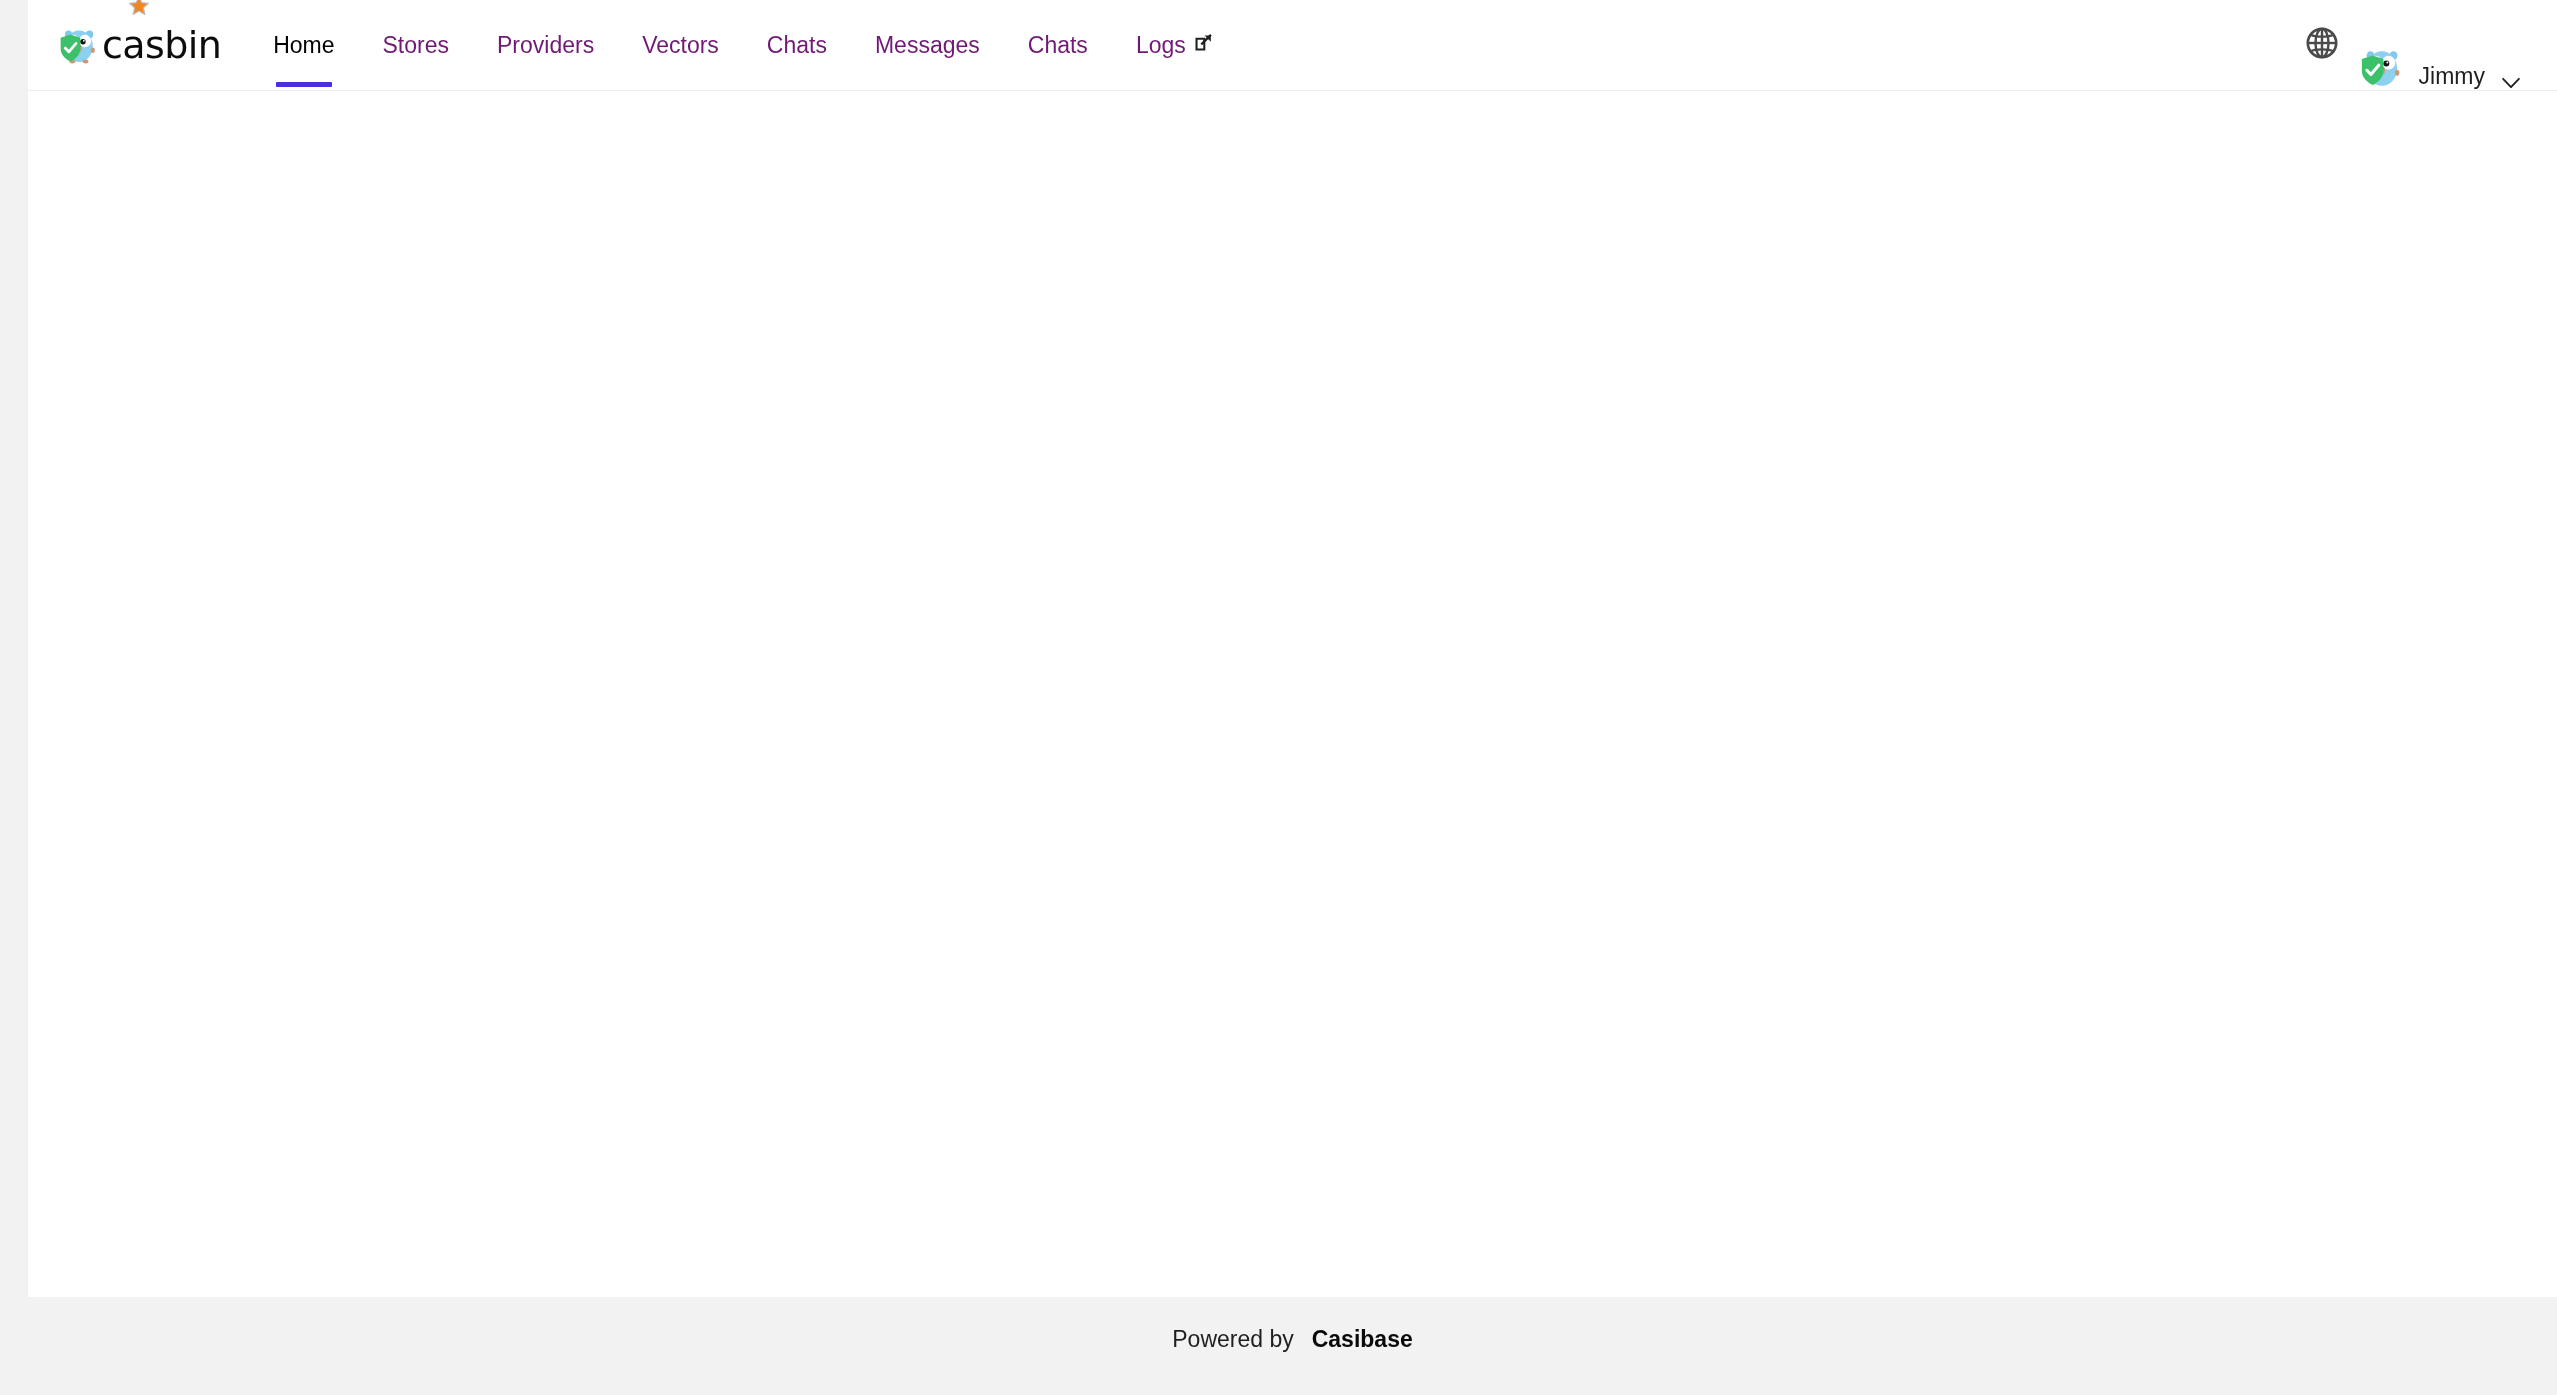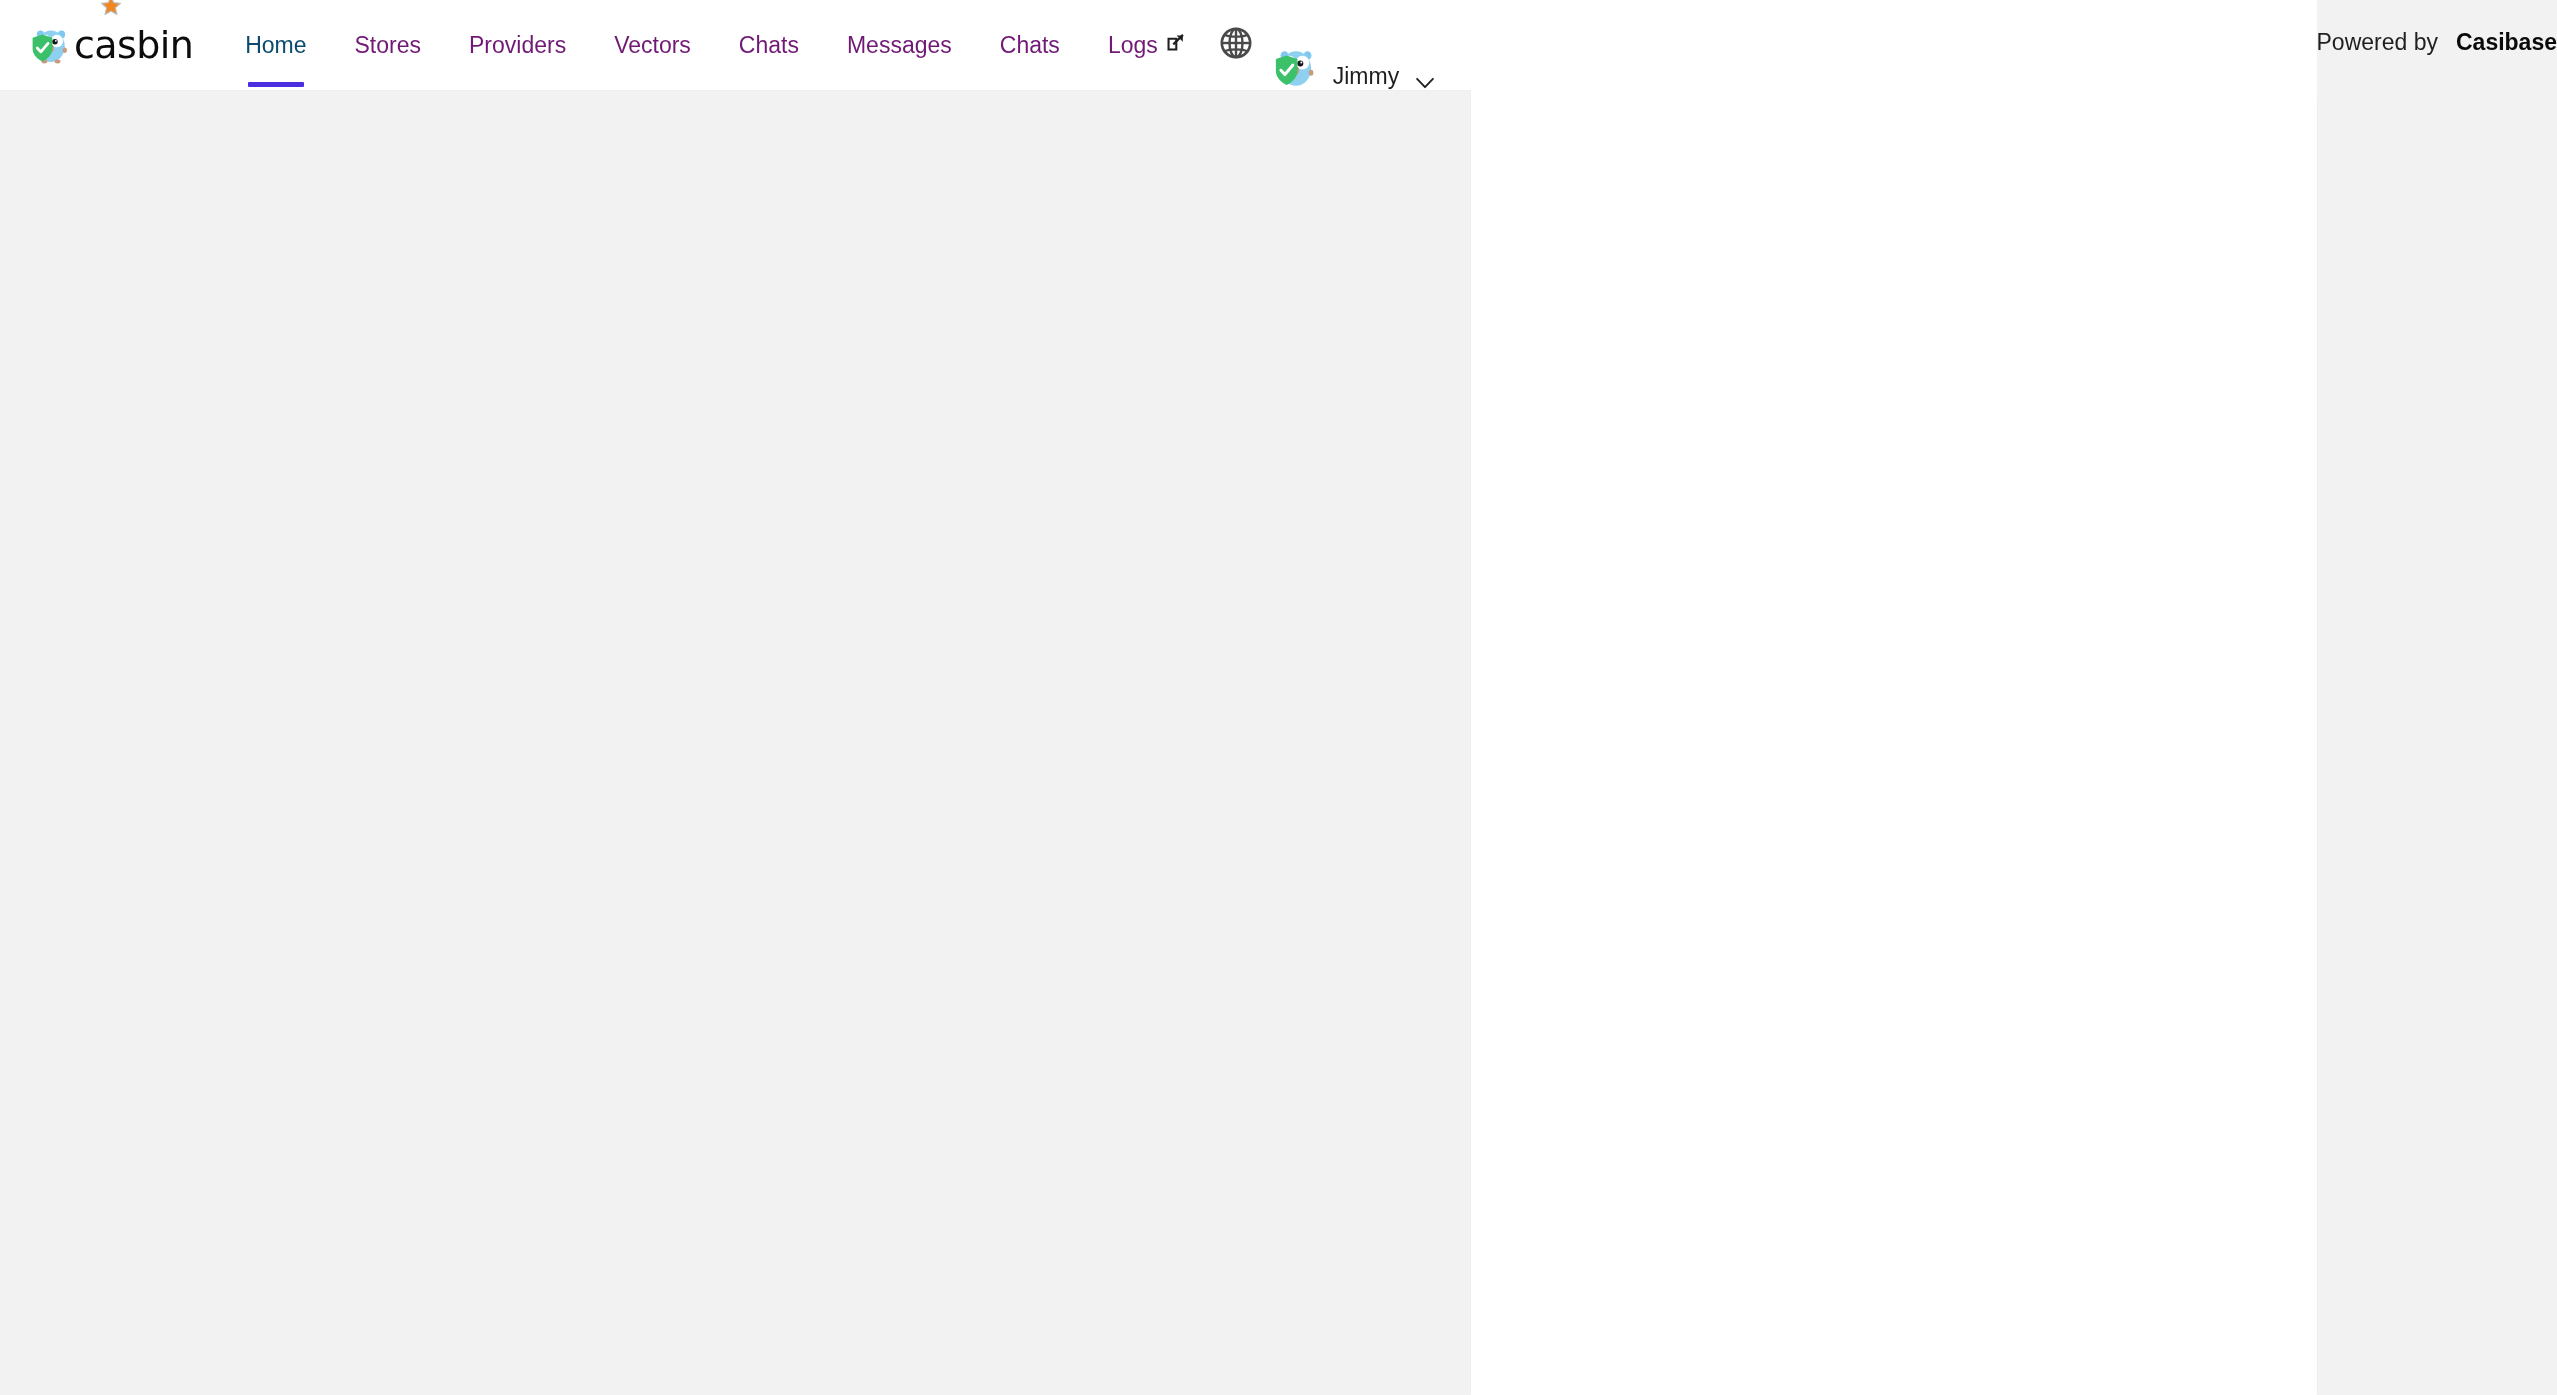--- a/index.html
+++ b/index.html
@@ -14,21 +14,23 @@
     font-family: "Liberation Sans", sans-serif;
     background: #f2f2f2;
     color: #1f1f1f;
     -webkit-font-smoothing: antialiased;
   }
 
   .app {
     width: 2557px;
     height: 1395px;
     display: flex;
+    flex-direction: column;
     background: #f2f2f2;
+    padding-left: 28px;
   }
 
   
   .header {
     height: 91px;
     min-height: 91px;
     background: #ffffff;
     border-bottom: 1px solid #efefef;
     display: flex;
     align-items: stretch;
@@ -88,21 +90,21 @@
     font-size: 23px;
     color: #701a75;
     cursor: pointer;
     position: relative;
     white-space: nowrap;
     height: 100%;
     text-decoration: none;
   }
 
   .nav-item.active {
-    color: #0c4a6e;
+    color: #000000;
   }
 
   .nav-item.active::after {
     content: "";
     position: absolute;
     left: 50%;
     transform: translateX(-50%);
     bottom: 3px;
     width: 56px;
     height: 5px;

